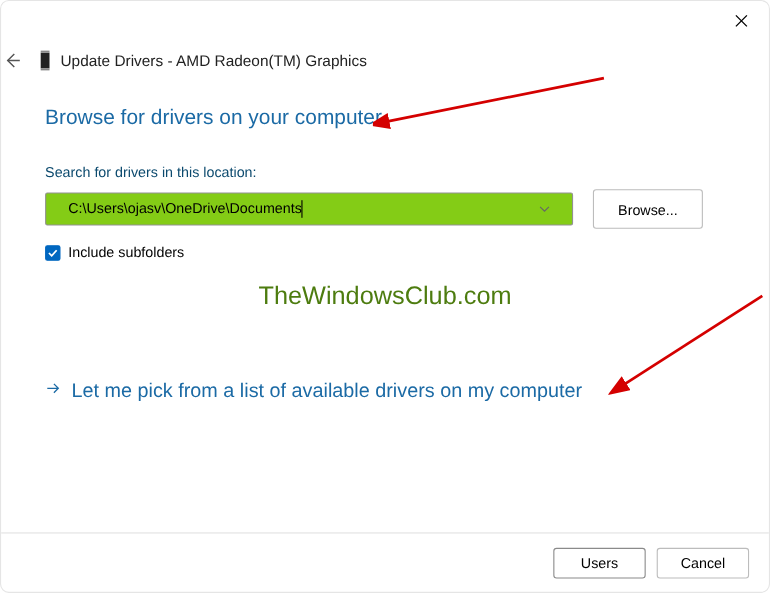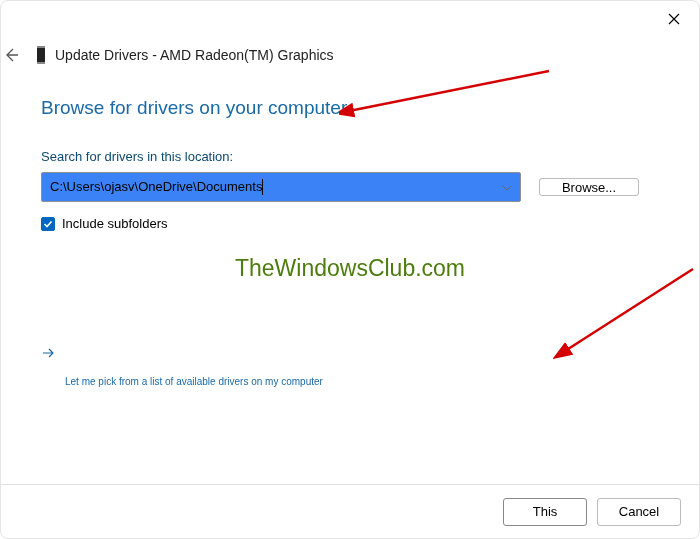--- a/index.html
+++ b/index.html
@@ -80,24 +80,24 @@
     display: flex;
     gap: 18px;
     align-items: center;
     margin-bottom: 14px;
   }
   .path-input {
     width: 480px;
     height: 30px;
     border: 1px solid #919191;
     border-radius: 2px;
-    background: #3b82f6;
-    display: flex;
-    align-items: center;
-    padding: 0 8px;
+    background: #84cc16;
+    display: flex;
+    align-items: center;
+    padding: 0 20px;
     position: relative;
   }
   .path-text {
     flex: 1;
     font-size: 13px;
     color: #000;
     white-space: nowrap;
   }
   .caret {
     display: inline-block;
@@ -105,21 +105,21 @@
     background: #000;
     margin-left: 0;
     vertical-align: middle;
   }
   .combo-chevron {
     color: #666;
     font-size: 10px;
     padding-left: 6px;
   }
   .browse-btn {
-    width: 100px; height: 18px;
+    width: 100px; height: 36px;
     border: 1px solid #bcbcbc;
     border-radius: 3px;
     background: #fff;
     font-size: 13px;
     cursor: pointer;
     display: flex; align-items: center; justify-content: center;
   }
   .checkbox-row {
     display: flex;
     align-items: flex-end;
@@ -156,22 +156,21 @@
     gap: 10px;
     cursor: pointer;
   }
   .opt-arrow {
     color: #1b6aa5;
     font-size: 16px;
     margin-top: 1px;
   }
   .opt-title {
     color: #1b6aa5;
-    font-size: 10px;
-    margin-top: 31px;
+    font-size: 18px;
   }
   .opt-desc {
     color: #6d6d6d;
     font-size: 12.5px;
     margin-top: 3px;
     line-height: 1.35;
     max-width: 560px;
   }
   .footer {
     position: absolute;
@@ -260,21 +259,21 @@
     <svg width="14" height="14" viewBox="0 0 14 14">
         <path d="M2 7 H12 M8 3 L12 7 L8 11" stroke="#1b6aa5" stroke-width="1.2" fill="none"></path>
       </svg>
   </span>
   <div>
     <div class="opt-title">Let me pick from a list of available drivers on my computer</div>
   </div>
 </div>
 
 <div class="footer">
-  <div class="win-btn primary">This</div>
+  <div class="win-btn primary">Users</div>
   <div class="win-btn">Cancel</div>
 </div>
 
 <svg class="annot" style="left:338px; top:64px;" width="220" height="60">
   <defs>
       <marker id="ah1" markerWidth="10" markerHeight="10" refX="2" refY="3" orient="auto">
         <path d="M0,0 L0,6 L8,3 z" fill="#d40000"></path>
       </marker>
     </defs>
   <line x1="210" y1="6" x2="10" y2="46" stroke="#d40000" stroke-width="2.5" marker-end="url(#ah1)"></line>

